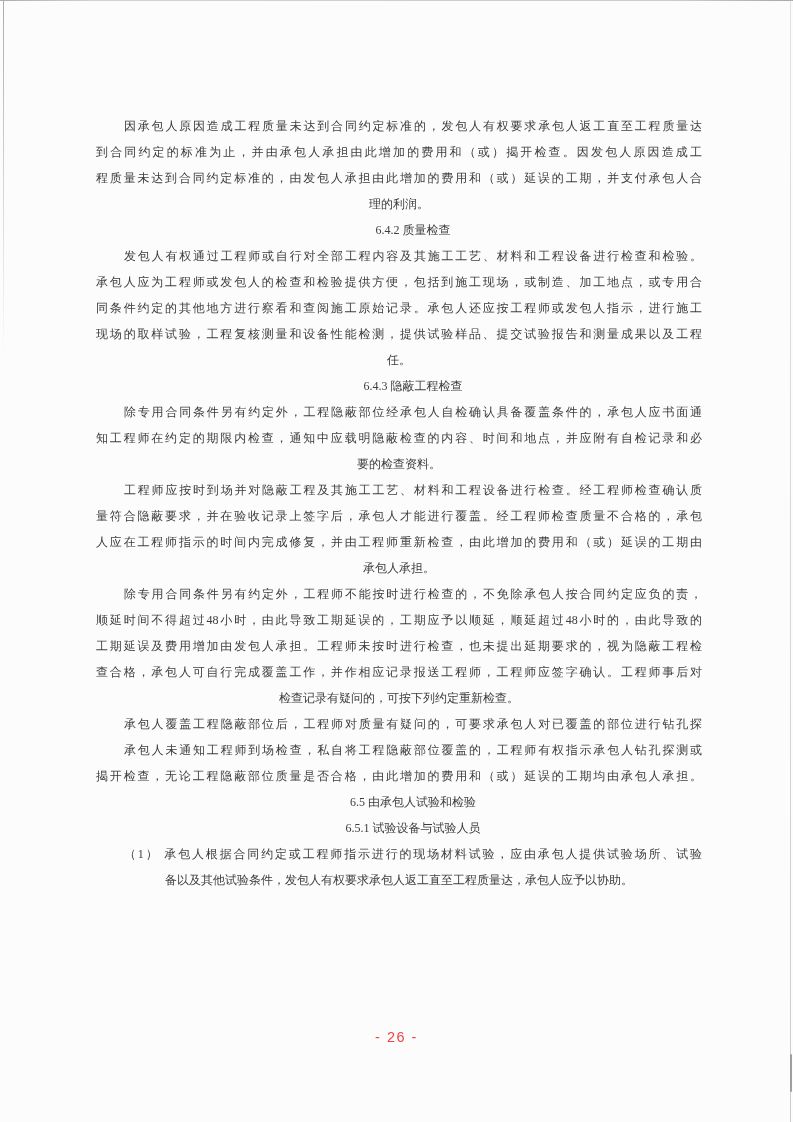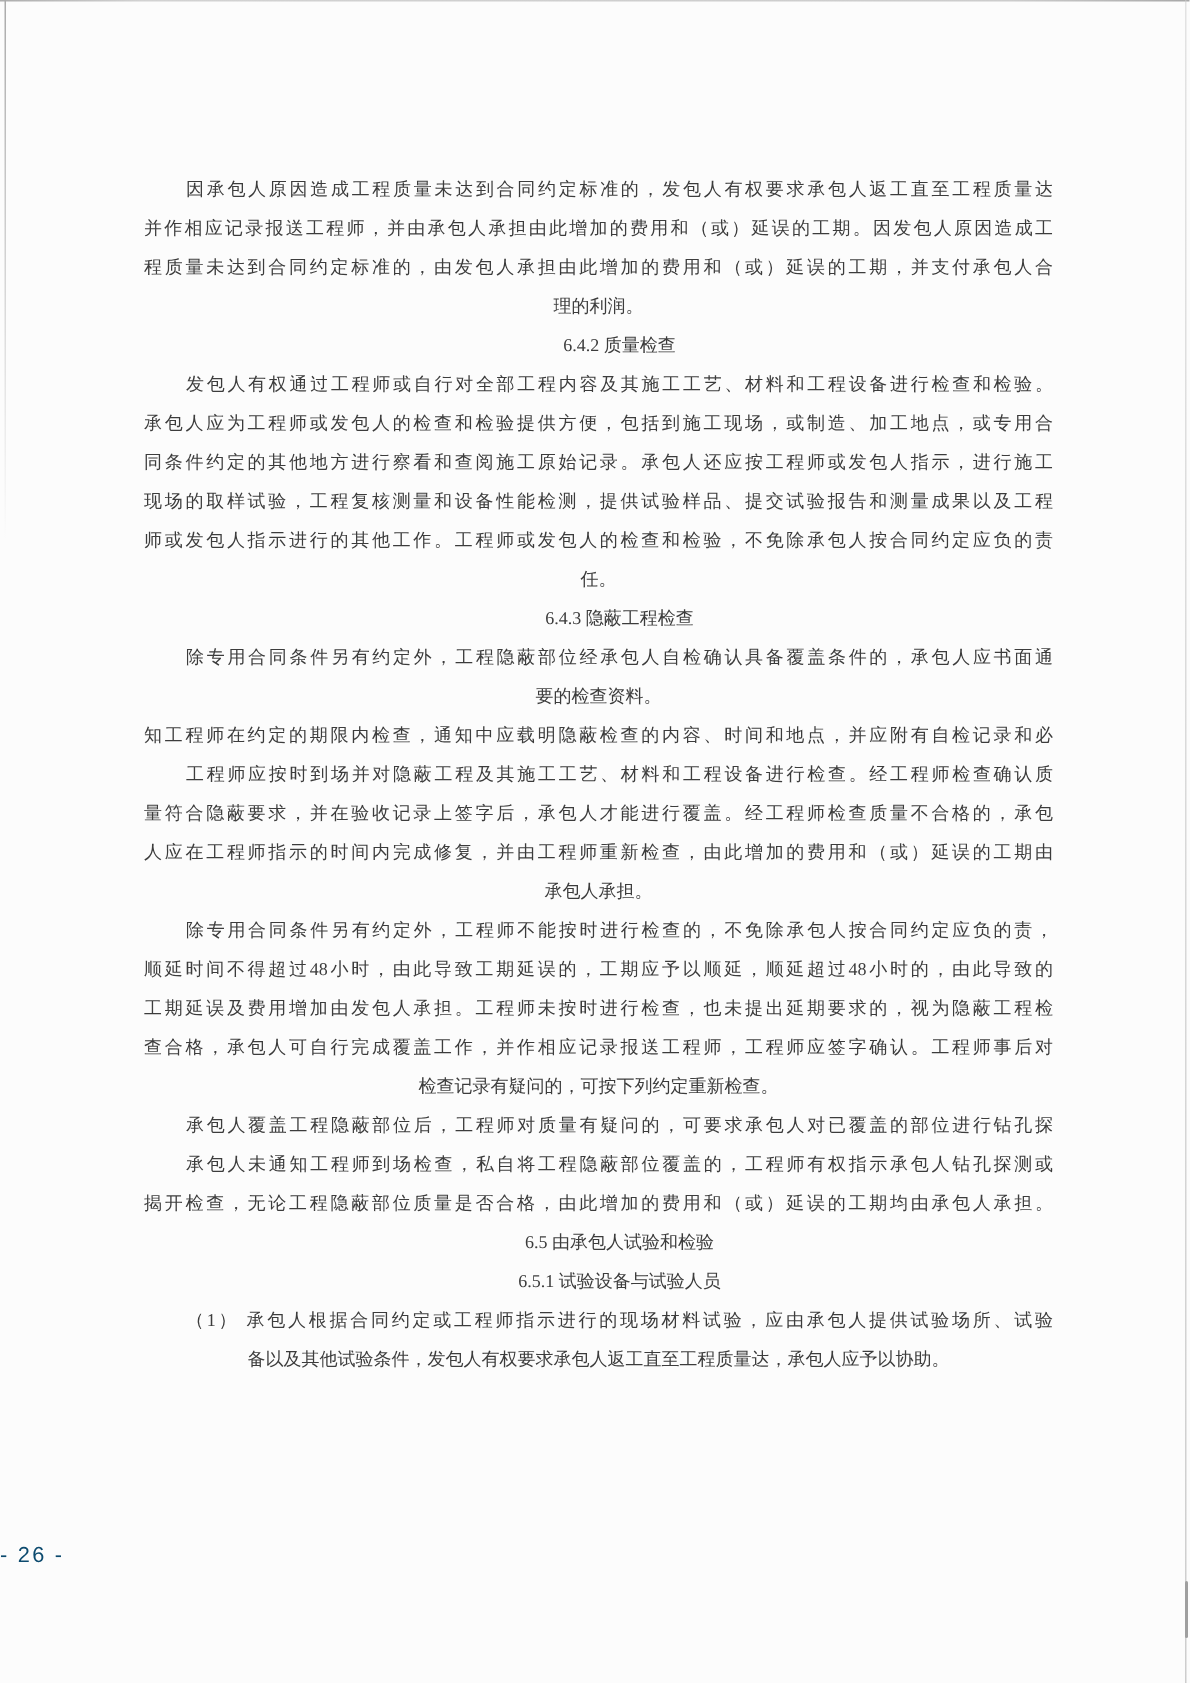--- a/index.html
+++ b/index.html
@@ -47,51 +47,50 @@
   .line.fill {
     white-space: normal;
     text-align: justify;
     text-align-last: justify;
     text-justify: inter-character;
     overflow: hidden;
   }
   .line.indent { text-indent: 28px; }
   .footer {
     position: absolute; top: 1029px; left: 0; width: 100%;
-    text-align: left;
+    text-align: center;
     font-size: 14.5px; letter-spacing: 1.5px;
-    color: #0c4a6e;
+    color: #ef4444;
     font-family: "Liberation Sans", sans-serif;
   }
 </style>
 </head>
 <body style="background: rgb(252, 252, 252);">
 
 <div class="page">
   <div class="edge-top"></div>
   <div class="edge-left"></div>
   <div class="edge-right"></div>
   <div class="edge-right-mark"></div>
 
   <div class="page-text" style="color: rgb(60, 60, 60);">
       <div class="line indent fill">因承包人原因造成工程质量未达到合同约定标准的，发包人有权要求承包人返工直至工程质量达</div>
-      <div class="line fill">并作相应记录报送工程师，并由承包人承担由此增加的费用和（或）延误的工期。因发包人原因造成工</div>
+      <div class="line fill">到合同约定的标准为止，并由承包人承担由此增加的费用和（或）揭开检查。因发包人原因造成工</div>
       <div class="line fill">程质量未达到合同约定标准的，由发包人承担由此增加的费用和（或）延误的工期，并支付承包人合</div>
       <div class="line">理的利润。</div>
       <div class="line indent">6.4.2 质量检查</div>
       <div class="line indent fill">发包人有权通过工程师或自行对全部工程内容及其施工工艺、材料和工程设备进行检查和检验。</div>
       <div class="line fill">承包人应为工程师或发包人的检查和检验提供方便，包括到施工现场，或制造、加工地点，或专用合</div>
       <div class="line fill">同条件约定的其他地方进行察看和查阅施工原始记录。承包人还应按工程师或发包人指示，进行施工</div>
       <div class="line fill">现场的取样试验，工程复核测量和设备性能检测，提供试验样品、提交试验报告和测量成果以及工程</div>
-      <div class="line fill">师或发包人指示进行的其他工作。工程师或发包人的检查和检验，不免除承包人按合同约定应负的责</div>
       <div class="line">任。</div>
       <div class="line indent">6.4.3 隐蔽工程检查</div>
       <div class="line indent fill">除专用合同条件另有约定外，工程隐蔽部位经承包人自检确认具备覆盖条件的，承包人应书面通</div>
+      <div class="line fill">知工程师在约定的期限内检查，通知中应载明隐蔽检查的内容、时间和地点，并应附有自检记录和必</div>
       <div class="line">要的检查资料。</div>
-      <div class="line fill">知工程师在约定的期限内检查，通知中应载明隐蔽检查的内容、时间和地点，并应附有自检记录和必</div>
       <div class="line indent fill">工程师应按时到场并对隐蔽工程及其施工工艺、材料和工程设备进行检查。经工程师检查确认质</div>
       <div class="line fill">量符合隐蔽要求，并在验收记录上签字后，承包人才能进行覆盖。经工程师检查质量不合格的，承包</div>
       <div class="line fill">人应在工程师指示的时间内完成修复，并由工程师重新检查，由此增加的费用和（或）延误的工期由</div>
       <div class="line">承包人承担。</div>
       <div class="line indent fill">除专用合同条件另有约定外，工程师不能按时进行检查的，不免除承包人按合同约定应负的责，</div>
       <div class="line fill">顺延时间不得超过48小时，由此导致工期延误的，工期应予以顺延，顺延超过48小时的，由此导致的</div>
       <div class="line fill">工期延误及费用增加由发包人承担。工程师未按时进行检查，也未提出延期要求的，视为隐蔽工程检</div>
       <div class="line fill">查合格，承包人可自行完成覆盖工作，并作相应记录报送工程师，工程师应签字确认。工程师事后对</div>
       <div class="line">检查记录有疑问的，可按下列约定重新检查。</div>
       <div class="line indent fill">承包人覆盖工程隐蔽部位后，工程师对质量有疑问的，可要求承包人对已覆盖的部位进行钻孔探</div>

